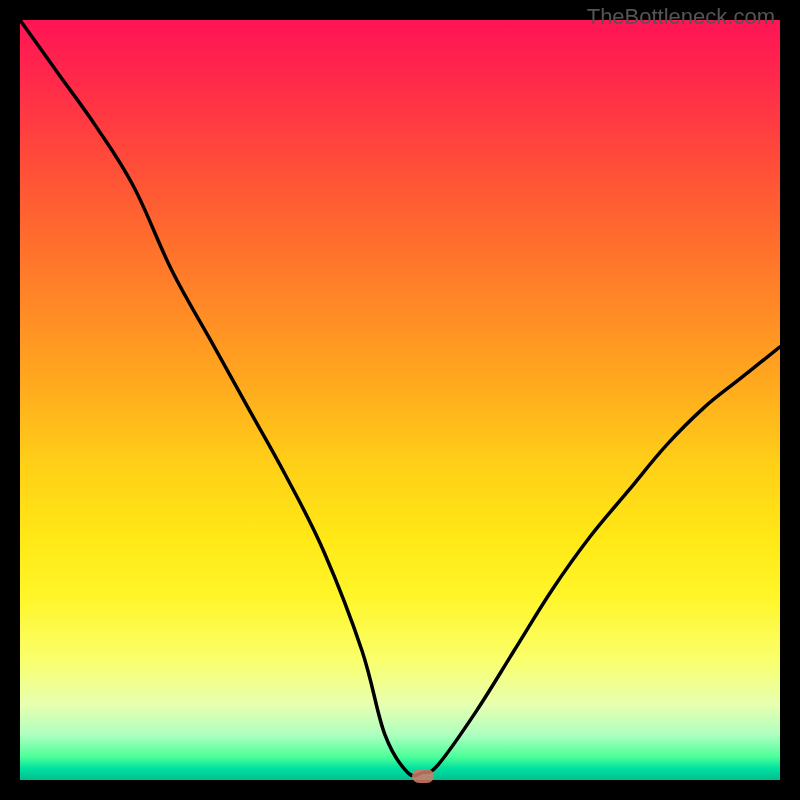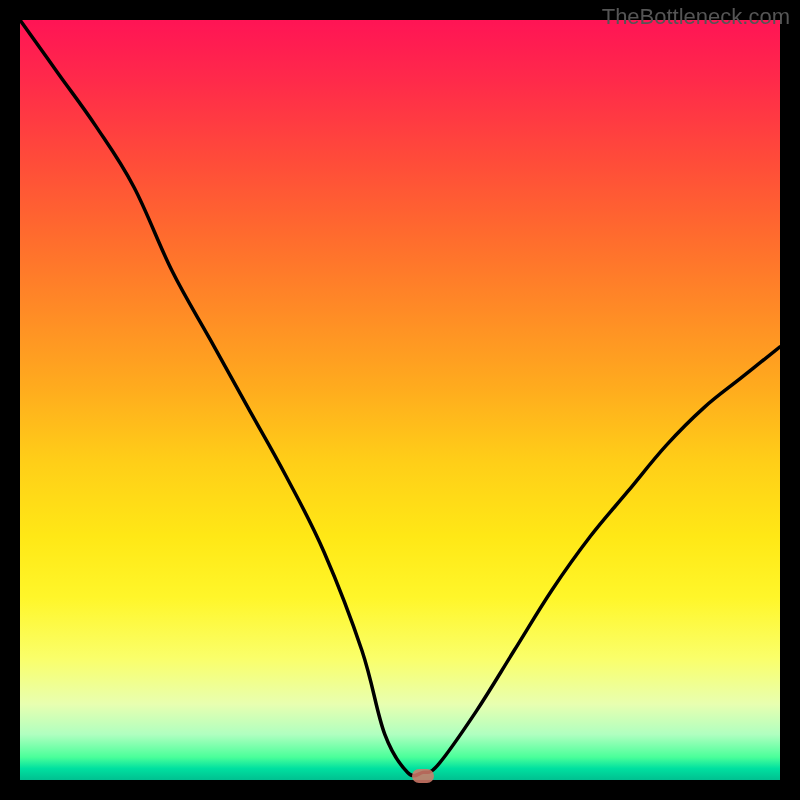--- a/index.html
+++ b/index.html
@@ -7,21 +7,21 @@
     padding: 0;
     width: 800px;
     height: 800px;
     background: #000;
     position: relative;
     font-family: Arial, Helvetica, sans-serif;
   }
   .watermark {
     position: absolute;
     top: 4px;
-    right: 10px;
+    right: 25px;
     color: #555;
     font-size: 22px;
     font-weight: 500;
     z-index: 10;
   }
   .plot-area {
     position: absolute;
     left: 20px;
     top: 20px;
     width: 760px;

